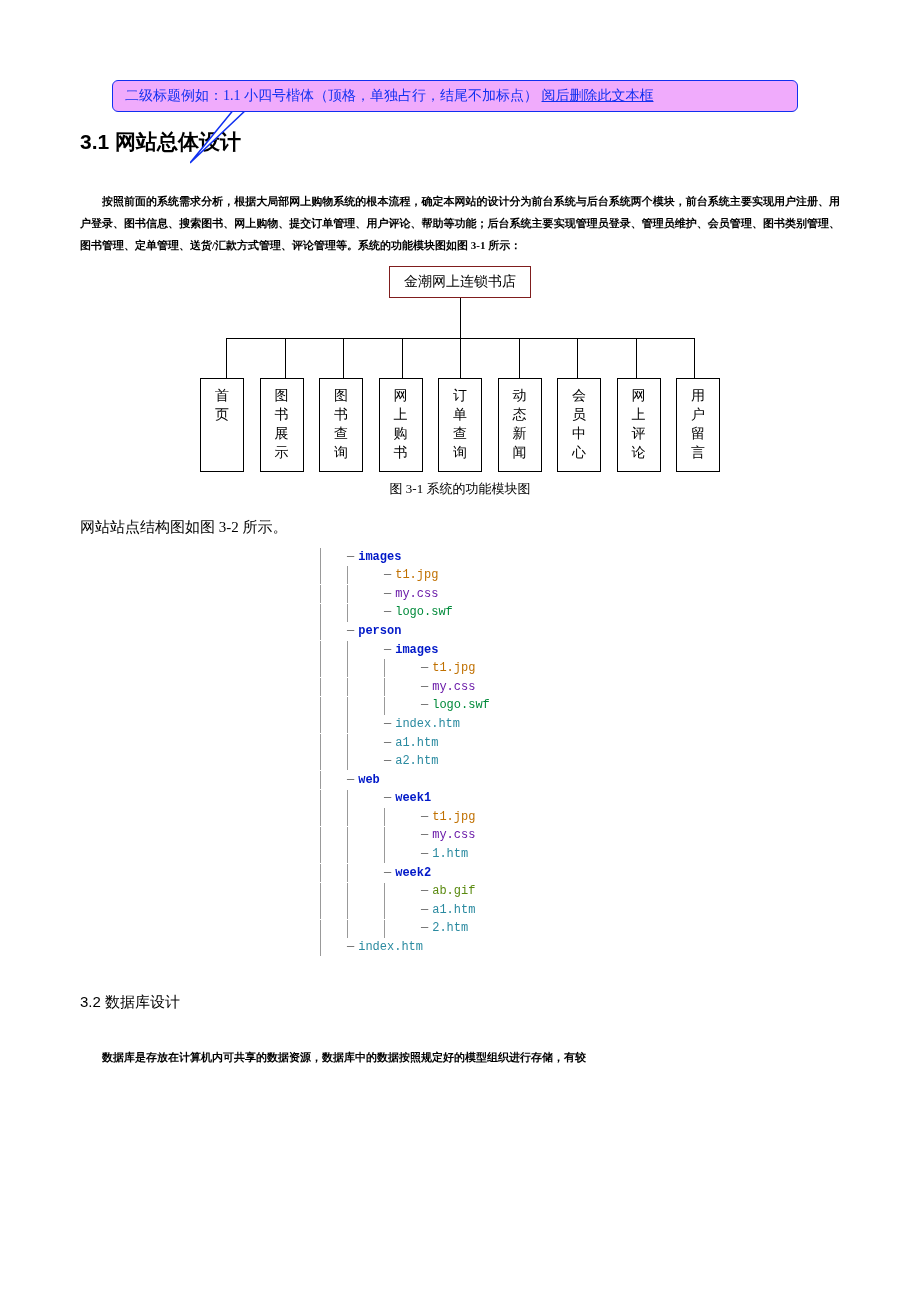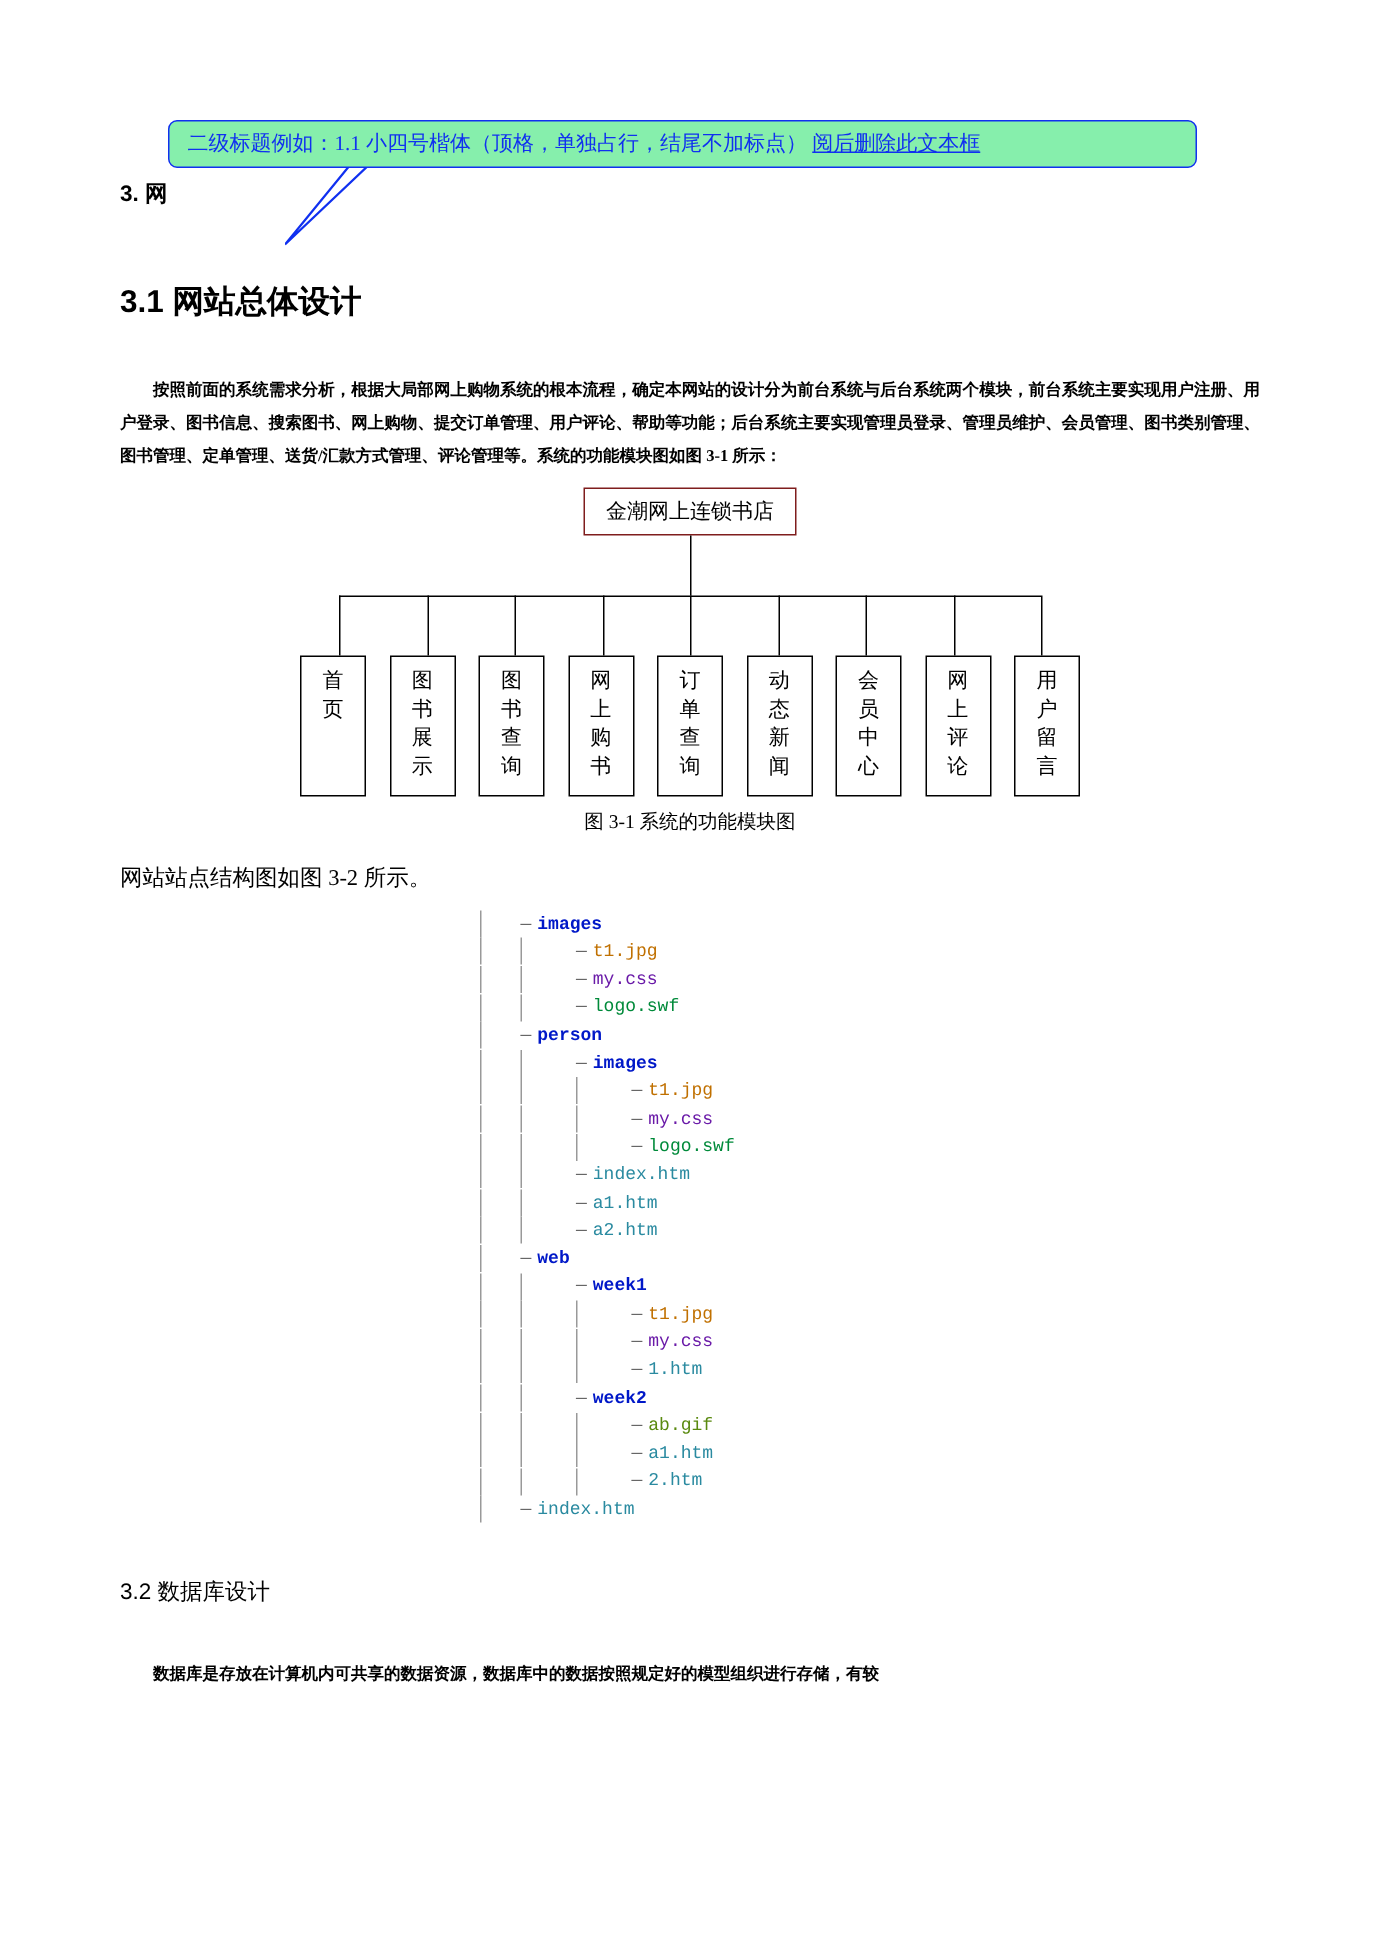--- a/index.html
+++ b/index.html
@@ -15,21 +15,21 @@
     padding: 80px 80px 60px 80px;
     position: relative;
   }
   .callout {
     position: absolute;
     top: 80px;
     left: 112px;
     width: 660px;
     border: 1.5px solid #1030f0;
     border-radius: 6px;
-    background: #86efac;
+    background: #f0abfc;
     padding: 6px 12px;
     font-size: 14px;
     color: #1030f0;
     font-family: "KaiTi", "楷体", serif;
     z-index: 10;
   }
   .callout .underline { text-decoration: underline; }
   .callout-tail {
     position: absolute;
     top: 108px;
@@ -132,21 +132,20 @@
 
   <div class="callout">
     <span>二级标题例如：1.1 小四号楷体（顶格，单独占行，结尾不加标点）</span>
     <span class="underline">阅后删除此文本框</span>
   </div>
   <svg class="callout-tail" viewBox="0 0 70 60">
     <path d="M 45 0 L 0 55 L 58 0 Z" fill="#fff" stroke="#1030f0" stroke-width="1.5"></path>
     <rect x="43" y="-2" width="17" height="4" fill="#fff"></rect>
   </svg>
 
-  <div class="chapter-number">3.  网</div>
 
   <div class="section-title">3.1  网站总体设计</div>
 
   <p class="body">按照前面的系统需求分析，根据大局部网上购物系统的根本流程，确定本网站的设计分为前台系统与后台系统两个模块，前台系统主要实现用户注册、用户登录、图书信息、搜索图书、网上购物、提交订单管理、用户评论、帮助等功能；后台系统主要实现管理员登录、管理员维护、会员管理、图书类别管理、图书管理、定单管理、送货/汇款方式管理、评论管理等。系统的功能模块图如图 3-1 所示：</p>
 
   <div class="diagram1">
     <div class="d1-root">金潮网上连锁书店</div>
     <div class="d1-conn">
       <div class="d1-vline-top"></div>
       <div class="d1-hline"></div>

